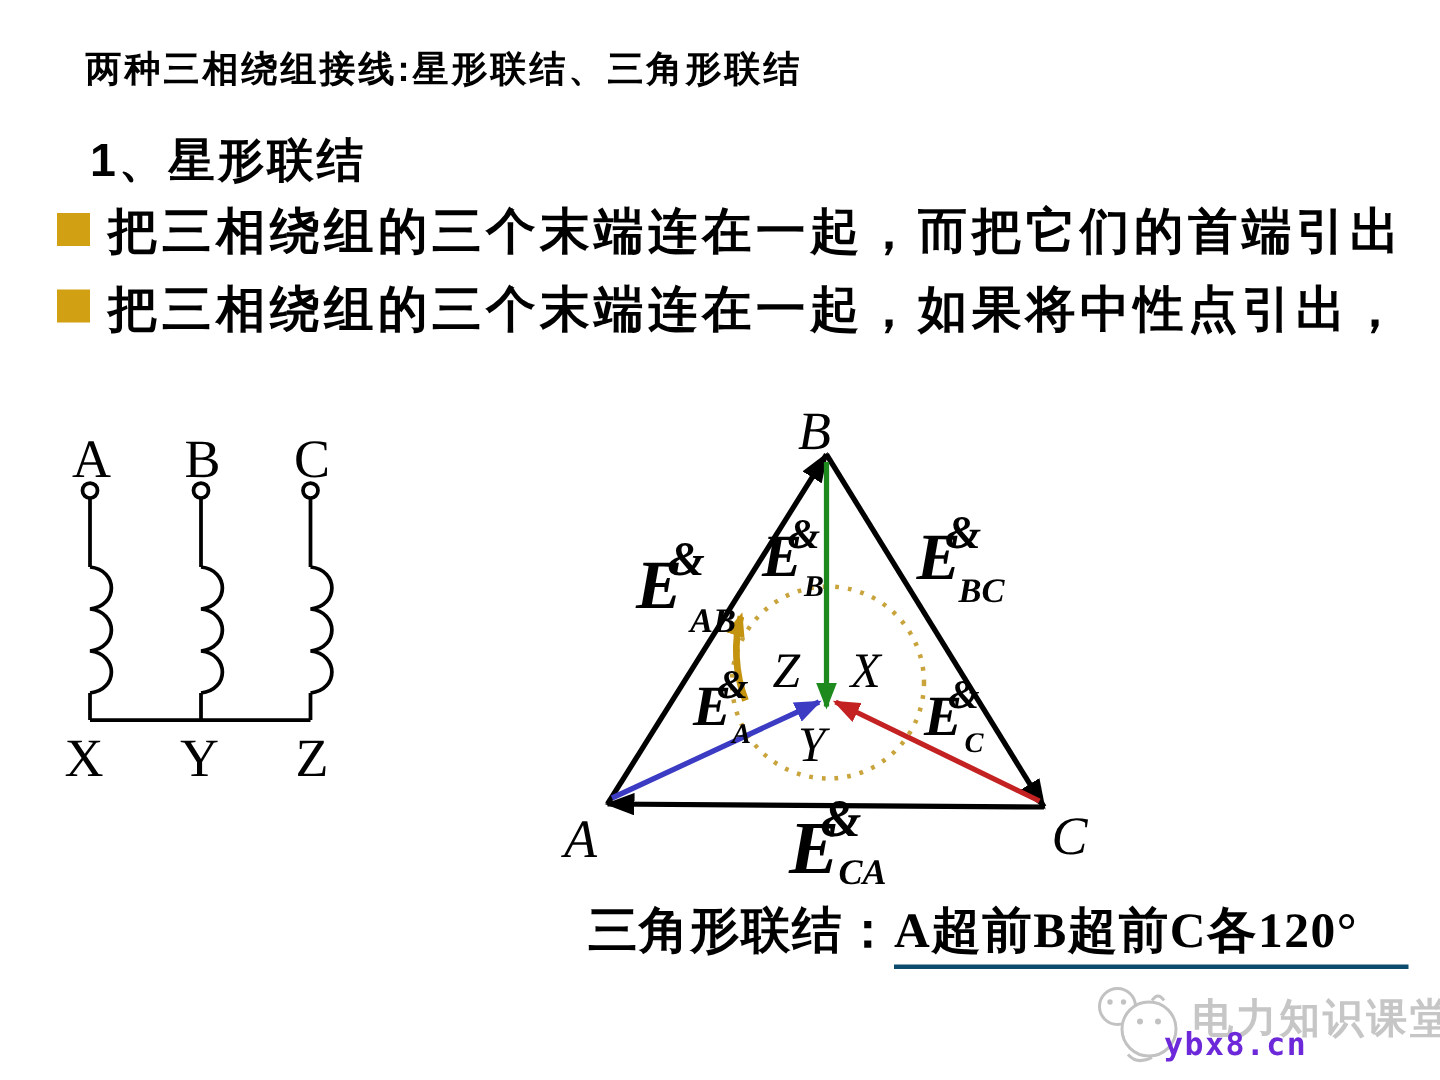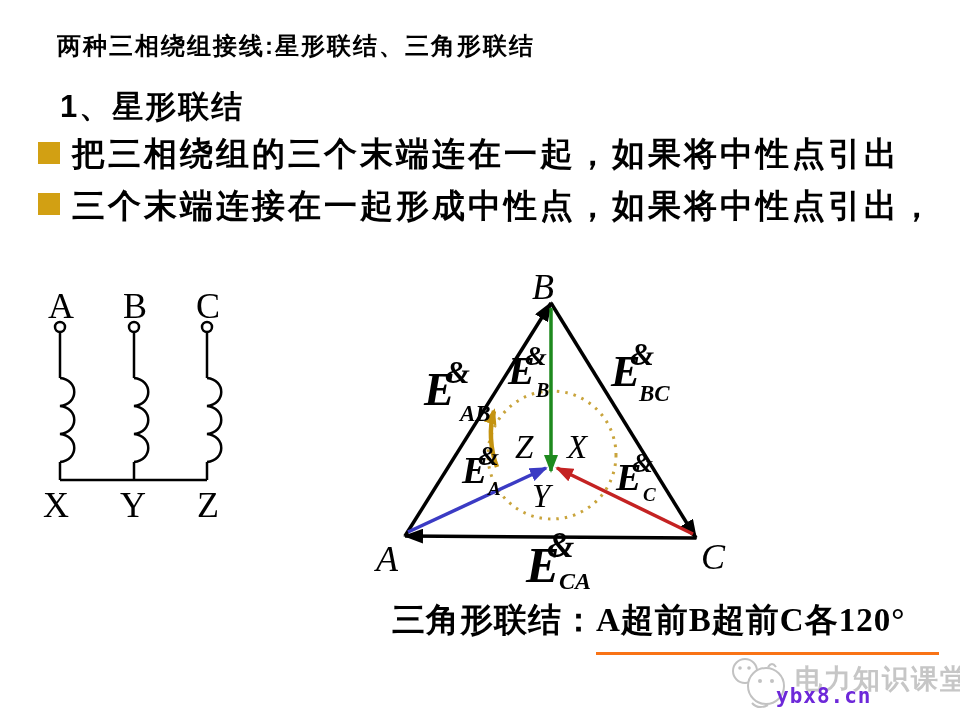--- a/index.html
+++ b/index.html
@@ -18,46 +18,46 @@
     width:22px;height:22px;background:#D2A013;left:38px;
   }
   .bullet-text{
     left:72px;font-size:33px;font-weight:bold;letter-spacing:3px;white-space:nowrap;line-height:40px;
   }
   .caption{
     left:392px;top:598px;font-size:33px;font-weight:600;letter-spacing:1px;white-space:nowrap;
     font-family:"Liberation Serif",serif;
   }
   .caption .ul{
-    border-bottom:3px solid #f97316;padding-right:34px;padding-bottom:14px;
+    border-bottom:3px solid #0c4a6e;padding-right:34px;padding-bottom:4px;
   }
   .wm-brand{
     left:795px;top:661px;font-size:27px;font-weight:bold;letter-spacing:2px;color:#C6C6C6;white-space:nowrap;
   }
   .wm-site{
     left:776px;top:684px;font-size:21px;font-weight:bold;color:#6d28d9;white-space:nowrap;
     font-family:"DejaVu Sans Mono",monospace;letter-spacing:1px;
   }
   svg text{font-family:"Liberation Serif",serif;}
   .ser-it{font-style:italic;}
 </style>
 </head>
 <body>
 
 <div>
 
   <div class="abs title">两种三相绕组接线:星形联结、三角形联结</div>
   <div class="abs subtitle">1、星形联结</div>
 
   <div class="abs bullet-sq" style="top:142px;"></div>
-  <div class="abs bullet-text" style="top:134px;">把三相绕组的三个末端连在一起，如果将中性点引出</div>
+  <div class="abs bullet-text" style="top:134px;">把三相绕组的三个末端连在一起，而把它们的首端引出</div>
 
   <div class="abs bullet-sq" style="top:193px;"></div>
   <div class="abs bullet-text" style="top:186px;">
-    <span>三个末端连接在一起形成中性点，如果将中性点引出，</span><br>
+    <span>把三相绕组的三个末端连在一起，如果将中性点引出，</span><br>
   </div>
 
   <svg class="abs" style="left:30px;top:280px;" width="230" height="245" viewBox="0 0 230 245">
     <g stroke="#000" stroke-width="2.5" fill="none">
 
       <circle cx="30" cy="47" r="5" fill="#fff"></circle>
       <path d="M30,52 V98"></path>
       <path d="M30,98 C49,100 49,124 30,126 C49,128 49,152 30,154 C49,156 49,180 30,182"></path>
       <path d="M30,182 V200"></path>
 

